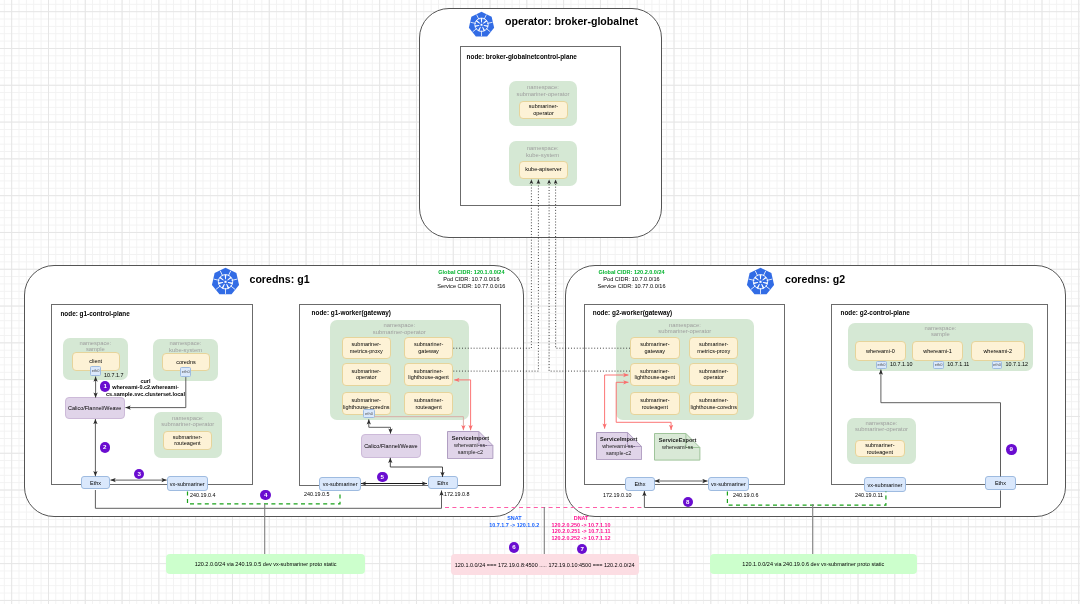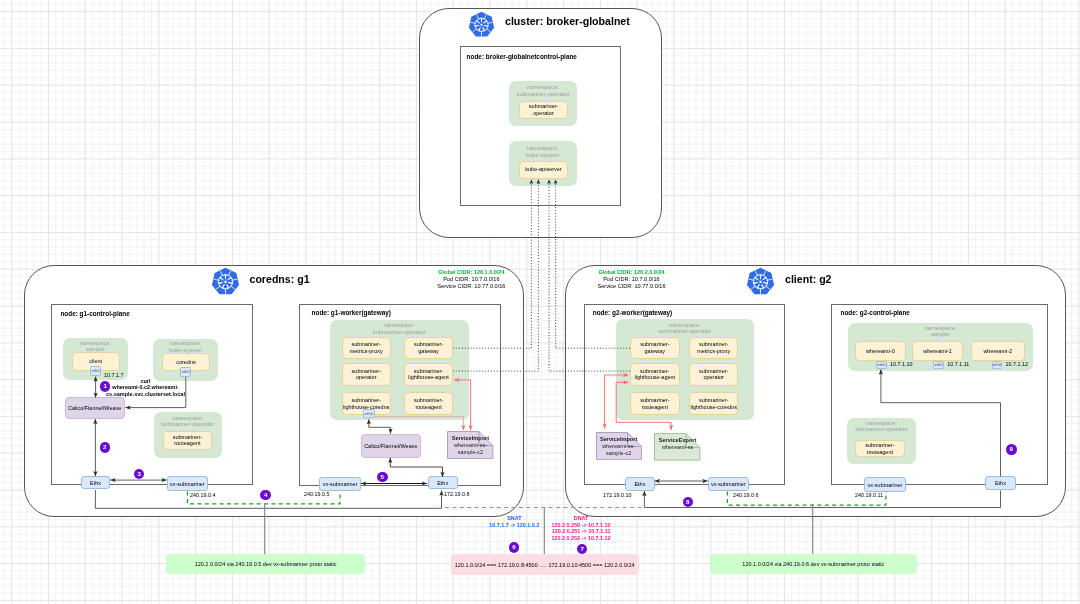--- a/index.html
+++ b/index.html
@@ -118,21 +118,21 @@
         <line x1="72.42" y1="45.88" x2="89.48" y2="41.99"></line>
         <line x1="67.98" y1="65.34" x2="81.66" y2="76.25"></line>
         <line x1="50.00" y1="74.00" x2="50.00" y2="91.50"></line>
         <line x1="32.02" y1="65.34" x2="18.34" y2="76.25"></line>
         <line x1="27.58" y1="45.88" x2="10.52" y2="41.99"></line>
         <line x1="40.02" y1="30.28" x2="32.43" y2="14.51"></line>
       </g>
    <circle cx="50" cy="51" r="24.8" fill="none" stroke="#fff" stroke-width="3.1"></circle>
    <rect x="46.4" y="47.4" width="7.2" height="7.2" fill="#fff"></rect>
     </svg>
-    <div class="clustertitle" style="left:505px;top:15px;">cluster: broker-globalnet</div>
+    <div class="clustertitle" style="left:505px;top:15px;">operator: broker-globalnet</div>
     <div class="node" style="left:460px;top:45.5px;width:161px;height:160px;"></div>
     <div class="nodelabel" style="left:466.6px;top:52.6px;">node: broker-globalnetcontrol-plane</div>
     <div class="ns" style="left:509px;top:80.8px;width:68px;height:45px;"></div>
     <div class="nslabel" style="left:509px;top:84px;width:68px;">namespace:</div>
     <div class="nslabel" style="left:509px;top:91.2px;width:68px;">submariner-operator</div>
     <div class="pod" style="left:519px;top:100.7px;width:49px;height:18px;">
       <span>submariner-<br>operator</span>
     </div>
     <div class="ns" style="left:508.7px;top:141.4px;width:68px;height:45px;"></div>
     <div class="nslabel" style="left:508.7px;top:145px;width:68px;">namespace:</div>
@@ -252,21 +252,21 @@
         <line x1="72.42" y1="45.88" x2="89.48" y2="41.99"></line>
         <line x1="67.98" y1="65.34" x2="81.66" y2="76.25"></line>
         <line x1="50.00" y1="74.00" x2="50.00" y2="91.50"></line>
         <line x1="32.02" y1="65.34" x2="18.34" y2="76.25"></line>
         <line x1="27.58" y1="45.88" x2="10.52" y2="41.99"></line>
         <line x1="40.02" y1="30.28" x2="32.43" y2="14.51"></line>
       </g>
    <circle cx="50" cy="51" r="24.8" fill="none" stroke="#fff" stroke-width="3.1"></circle>
    <rect x="46.4" y="47.4" width="7.2" height="7.2" fill="#fff"></rect>
     </svg>
-    <div class="clustertitle" style="left:785px;top:273px;">client: g2</div>
+    <div class="clustertitle" style="left:785px;top:273px;">coredns: g2</div>
     <div class="cidr" style="left:596.5px;top:269.3px;width:70px;"><span class="g">Global CIDR: 120.2.0.0/24</span><br><span>Pod CIDR: 10.7.0.0/16</span><br><span>Service CIDR: 10.77.0.0/16</span></div>
     <div class="node" style="left:583.6px;top:304.1px;width:201.8px;height:181.4px;"></div>
     <div class="nodelabel" style="left:592.8px;top:309.3px;">node: g2-worker(gateway)</div>
     <div class="ns" style="left:615.8px;top:319.4px;width:138.1px;height:100.3px;"></div>
     <div class="nslabel" style="left:615.8px;top:321.5px;width:138.1px;">namespace:</div>
     <div class="nslabel" style="left:615.8px;top:327.8px;width:138.1px;">submariner-operator</div>
     <div class="pod" style="left:630px;top:336.9px;width:49.6px;height:22.4px;">
       <span>submariner-<br>gateway</span>
     </div>
     <div class="pod" style="left:688.9px;top:336.9px;width:49.6px;height:22.4px;">

